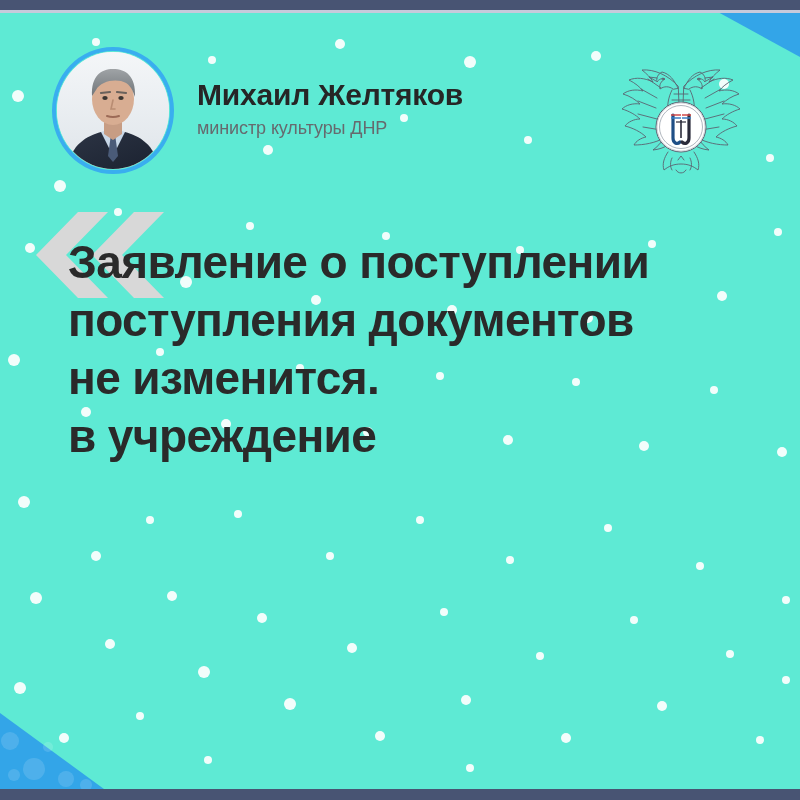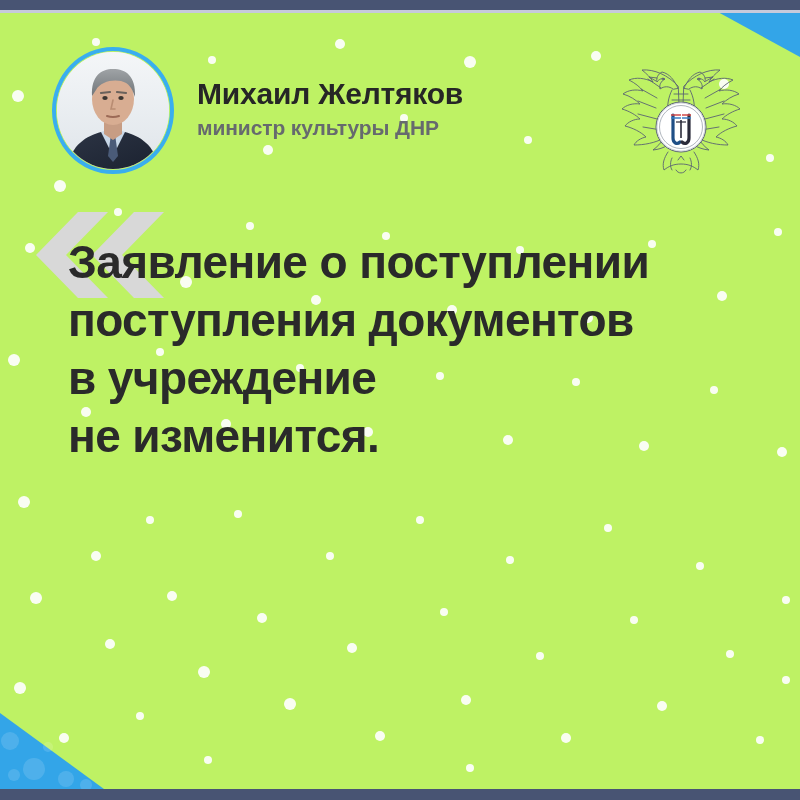--- a/index.html
+++ b/index.html
@@ -12,21 +12,21 @@
 
   body {
     font-family: "Liberation Sans", "DejaVu Sans", sans-serif;
     background: #f2f2f2;
   }
 
   #card {
     position: relative;
     width: 800px;
     height: 800px;
-    background: #bef264;
+    background: #5eead4;
     overflow: hidden;
   }
 
   
   #dots {
     position: absolute;
     inset: 0;
     z-index: 1;
     pointer-events: none;
   }
@@ -124,22 +124,22 @@
   #person-name {
     font-size: 30px;
     font-weight: bold;
     color: #262626;
     letter-spacing: -0.2px;
     line-height: 1.15;
     white-space: nowrap;
   }
   #person-role {
     margin-top: 5px;
-    font-size: 21px;
-    font-weight: bold;
+    font-size: 18px;
+    font-weight: normal;
     color: #666a6e;
     letter-spacing: -0.1px;
     line-height: 1.15;
     white-space: nowrap;
   }
 
   
   #emblem {
     position: absolute;
     top: 48px; left: 612px;
@@ -383,17 +383,17 @@
   <svg id="quote-mark" viewBox="0 0 130 86">
     <g fill="#d8d8d8">
       <path d="M42 0 L72 0 L30 43 L72 86 L42 86 L0 43 Z"></path>
       <path d="M98 0 L128 0 L86 43 L128 86 L98 86 L56 43 Z"></path>
     </g>
   </svg>
 
   <div id="quote-text">
     <span class="ln">Заявление о поступлении</span>
     <span class="ln">поступления документов</span>
+    <span class="ln">не изменится.</span>
     <span class="ln">в учреждение</span>
-    <span class="ln">не изменится.</span>
   </div>
 
 </div>
 
 </body></html>

